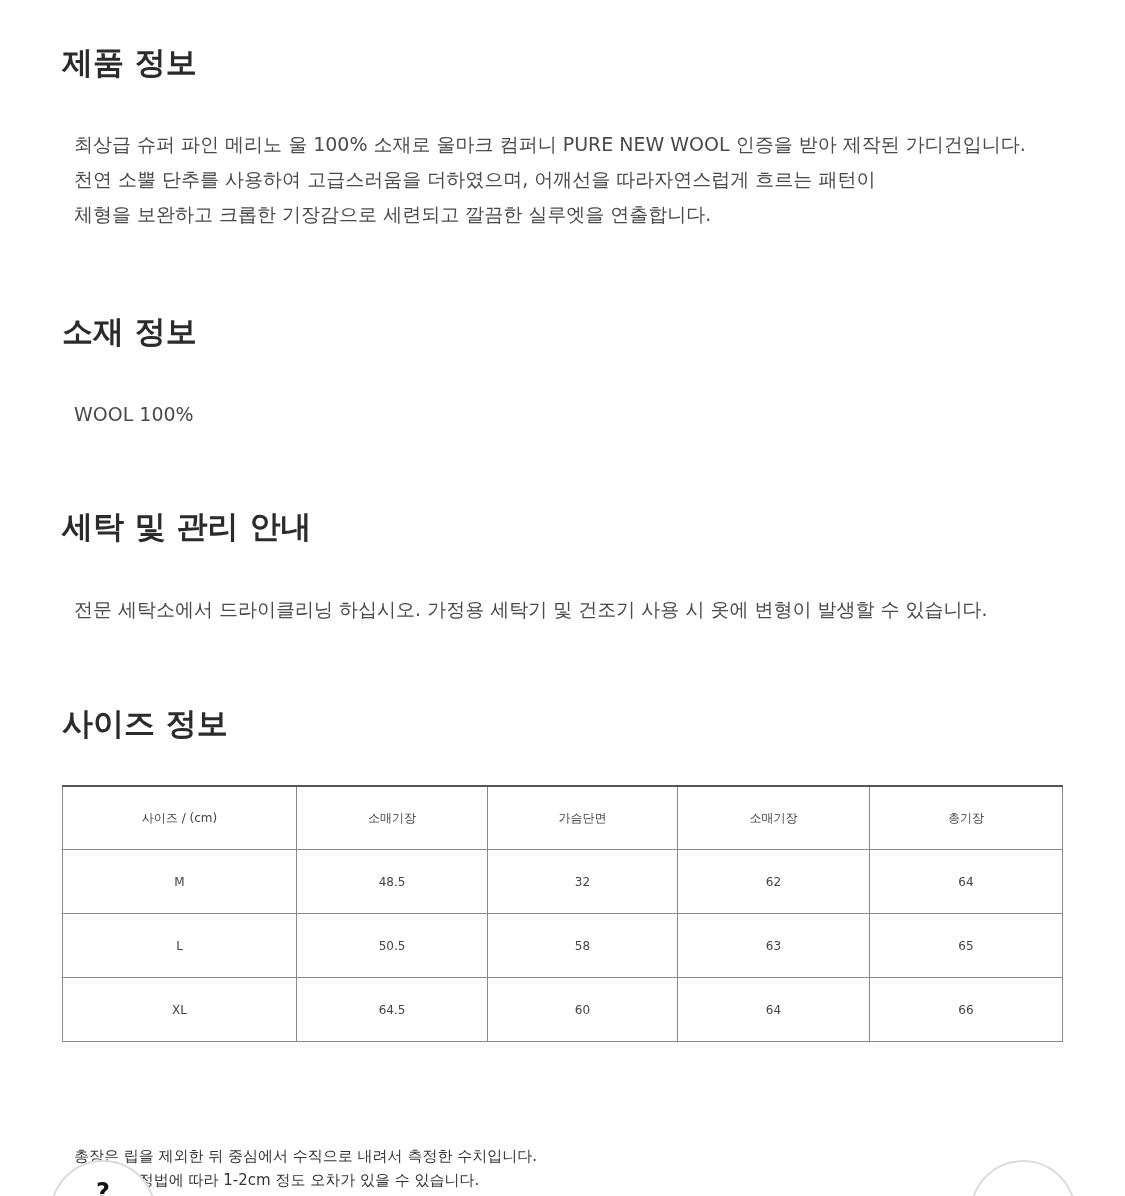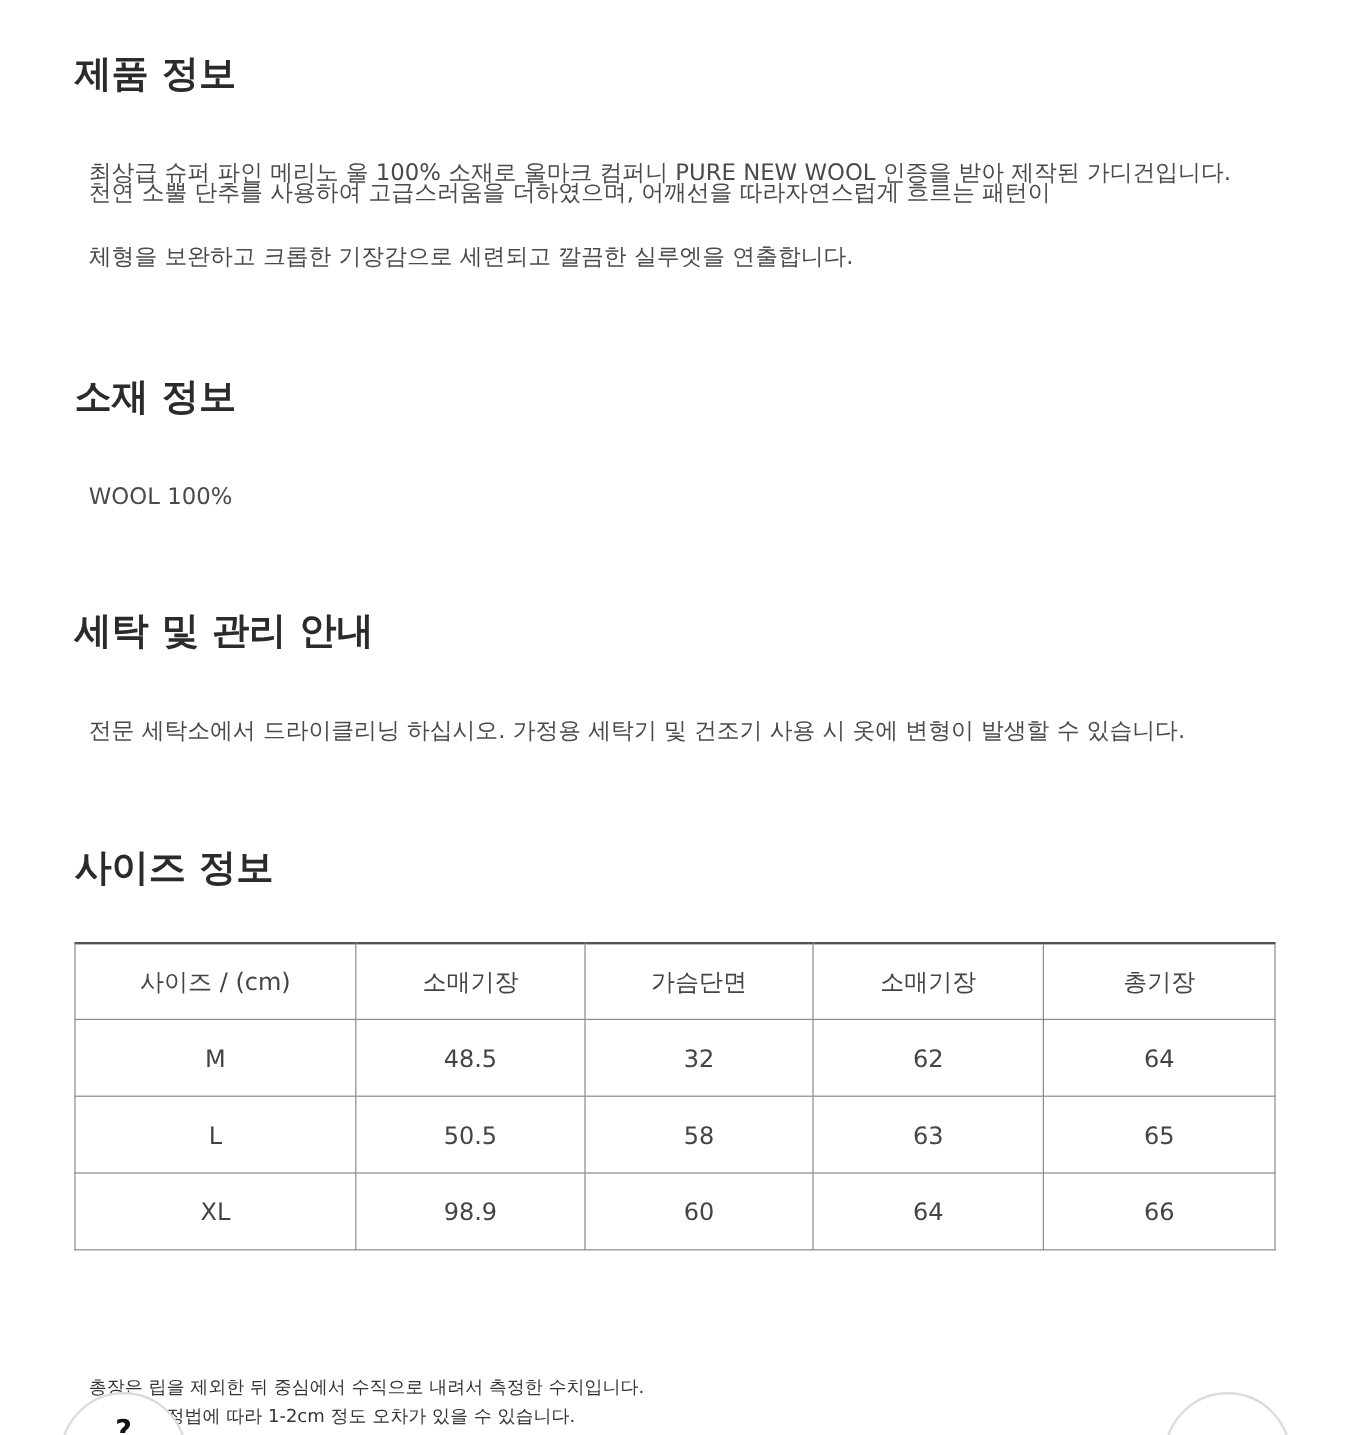--- a/index.html
+++ b/index.html
@@ -46,21 +46,21 @@
       top: 785px;
       width: 1000px;
       border-collapse: collapse;
       table-layout: fixed;
       border-top: 2px solid #555555;
     }
     .size-table th, .size-table td {
       border: 1px solid #8a8a8a;
       text-align: center;
       vertical-align: middle;
-      font-size: 20px;
+      font-size: 12px;
       color: #444444;
       font-weight: normal;
       padding: 0;
     }
     .size-table thead th {
       height: 62px;
       border-top: 2px solid #555555;
     }
     .size-table tbody td {
       height: 63px;
@@ -102,21 +102,21 @@
       line-height: 24px;
     }
   </style>
 </head>
 <body>
 
 <div class="content">
 
   <h2 class="section-title" style="top:47px;">제품 정보</h2>
   <p class="body-text" style="top:115px;">최상급 슈퍼 파인 메리노 울 100% 소재로 울마크 컴퍼니 PURE NEW WOOL 인증을 받아 제작된 가디건입니다.</p>
-  <p class="body-text" style="top:132px;">천연 소뿔 단추를 사용하여 고급스러움을 더하였으며, 어깨선을 따라자연스럽게 흐르는 패턴이</p>
+  <p class="body-text" style="top:150px;">천연 소뿔 단추를 사용하여 고급스러움을 더하였으며, 어깨선을 따라자연스럽게 흐르는 패턴이</p>
   <p class="body-text" style="top:185px;">체형을 보완하고 크롭한 기장감으로 세련되고 깔끔한 실루엣을 연출합니다.</p>
 
   <h2 class="section-title" style="top:316px;text-align:right;">소재 정보</h2>
   <p class="body-text" style="top:385px;">WOOL 100%</p>
 
   <h2 class="section-title" style="top:511px;">세탁 및 관리 안내</h2>
   <p class="body-text" style="top:580px;">전문 세탁소에서 드라이클리닝 하십시오. 가정용 세탁기 및 건조기 사용 시 옷에 변형이 발생할 수 있습니다.</p>
 
   <h2 class="section-title" style="top:708px;">사이즈 정보</h2>
 
@@ -147,21 +147,21 @@
       </tr>
       <tr>
         <td>L</td>
         <td>50.5</td>
         <td>58</td>
         <td>63</td>
         <td>65</td>
       </tr>
       <tr>
         <td>XL</td>
-        <td>98.9</td>
+        <td>64.5</td>
         <td>60</td>
         <td>64</td>
         <td>66</td>
       </tr>
     </tbody>
   </table>
 
   <p class="note" style="top:1132px;">총장은 립을 제외한 뒤 중심에서 수직으로 내려서 측정한 수치입니다.</p>
   <p class="note" style="top:1156px;">사이즈 측정법에 따라 1-2cm 정도 오차가 있을 수 있습니다.</p>
 </div>

